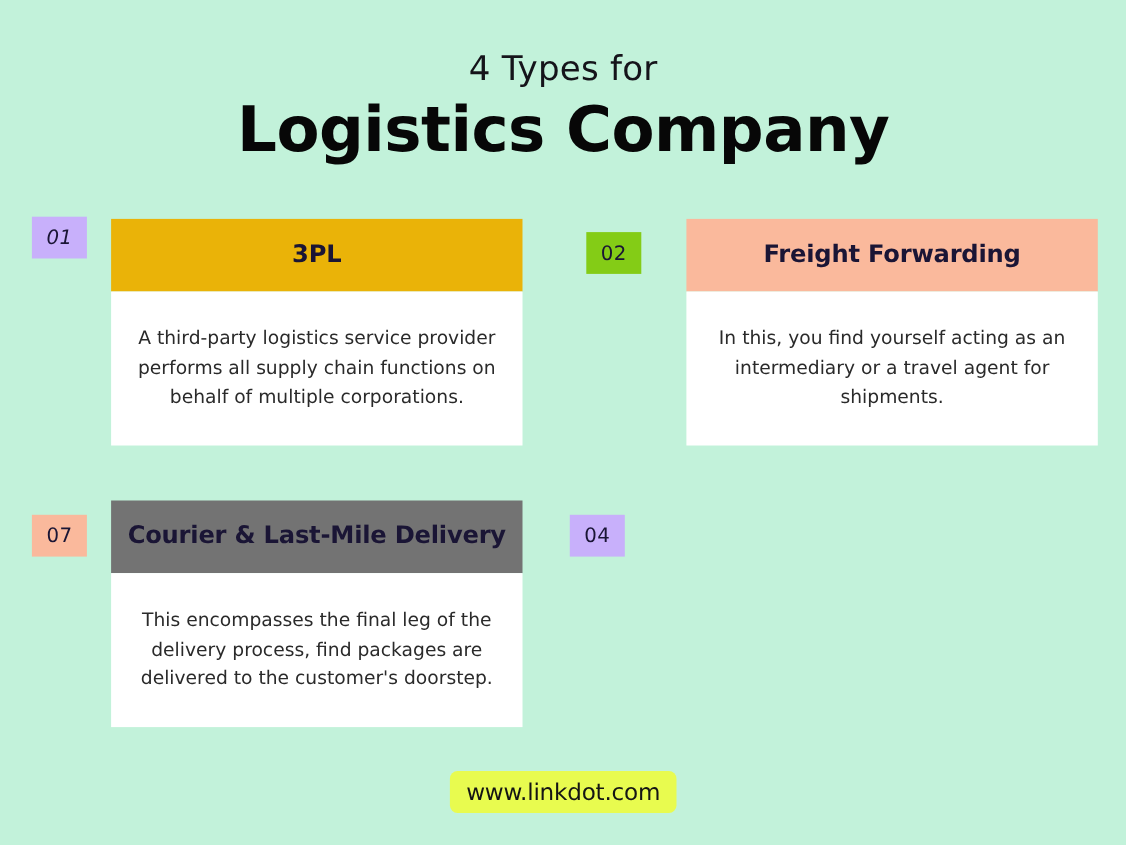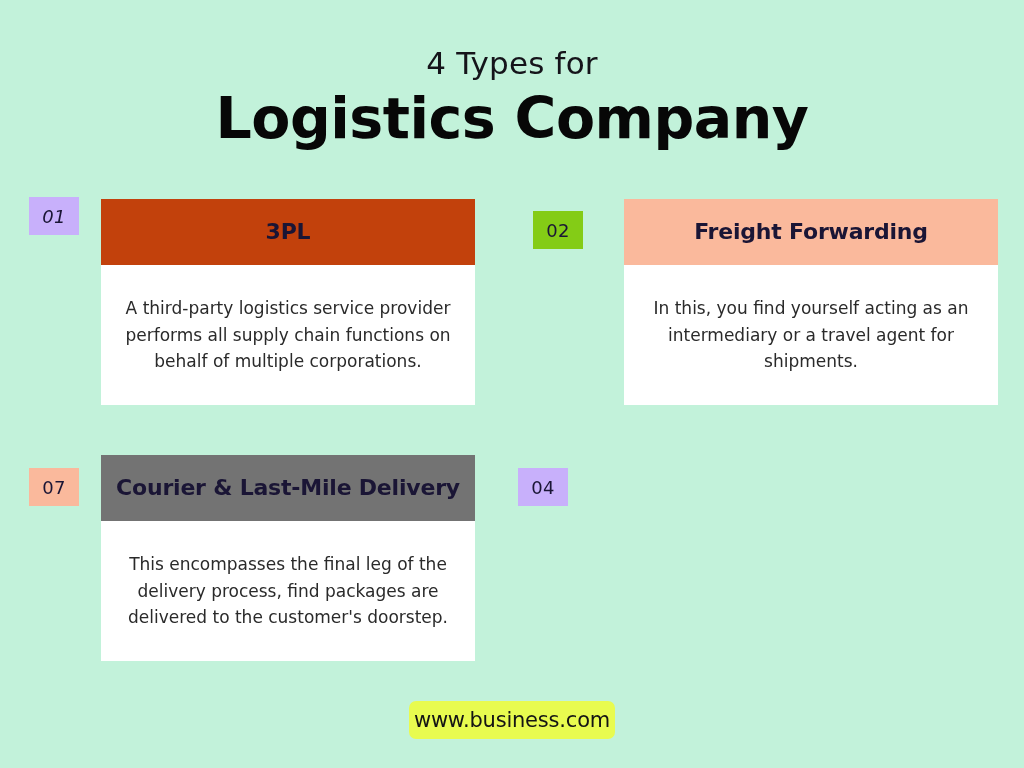--- a/index.html
+++ b/index.html
@@ -147,21 +147,21 @@
   <div class="title-block">
     <div class="subtitle">4 Types for</div>
     <div class="main-title">Logistics Company</div>
   </div>
 
   <div class="badge badge-1" style="background: rgb(200, 176, 251);">
     <span class="badge-text">01</span>
   </div>
 
   <div class="card card-1">
-    <div class="card-header" style="background: #c2410c;">
+    <div class="card-header" style="background: #eab308;">
       <span class="card-header-text">3PL</span>
     </div>
     <div class="card-body">
       <span class="card-body-text">A third-party logistics service provider performs all supply chain functions on behalf of multiple corporations.</span>
     </div>
   </div>
 
   <div class="badge badge-2" style="background: #84cc16;">
     <span class="badge-text">02</span>
   </div>
@@ -187,16 +187,16 @@
       <span class="card-body-text">This encompasses the final leg of the delivery process, find packages are delivered to the customer's doorstep.</span>
     </div>
   </div>
 
   <div class="badge badge-4" style="background: rgb(200, 176, 251);">
     <span class="badge-text">04</span>
   </div>
 
 
   <div class="footer-badge" style="background: rgb(232, 251, 79);">
-    <span class="footer-text">www.business.com</span>
+    <span class="footer-text">www.linkdot.com</span>
   </div>
 
 </div>
 
 </body></html>

